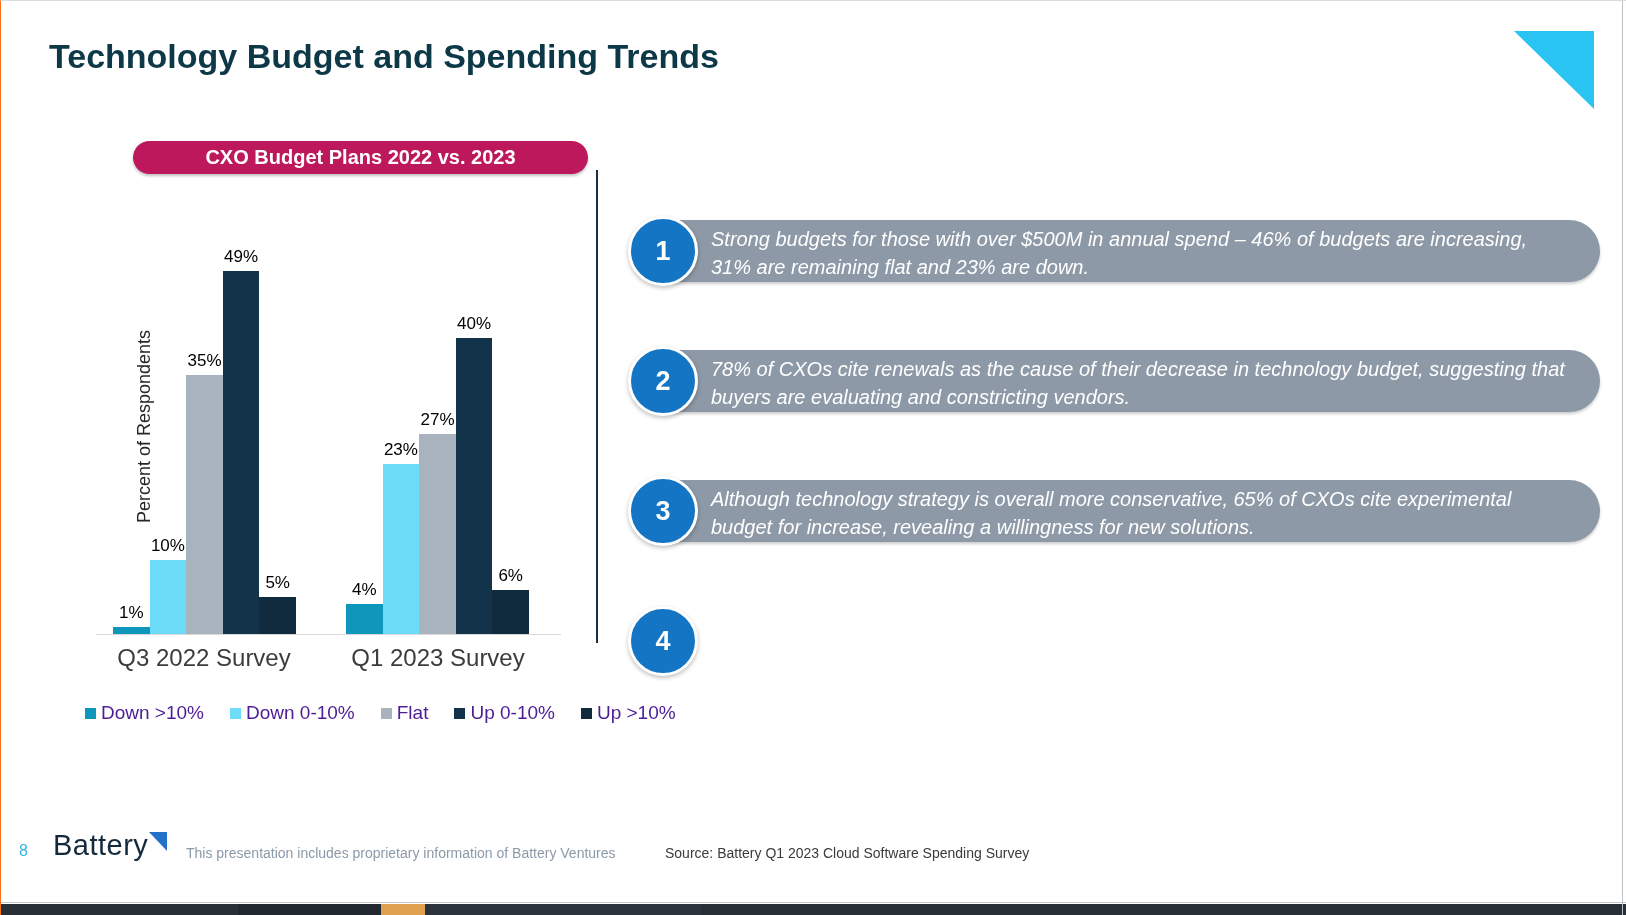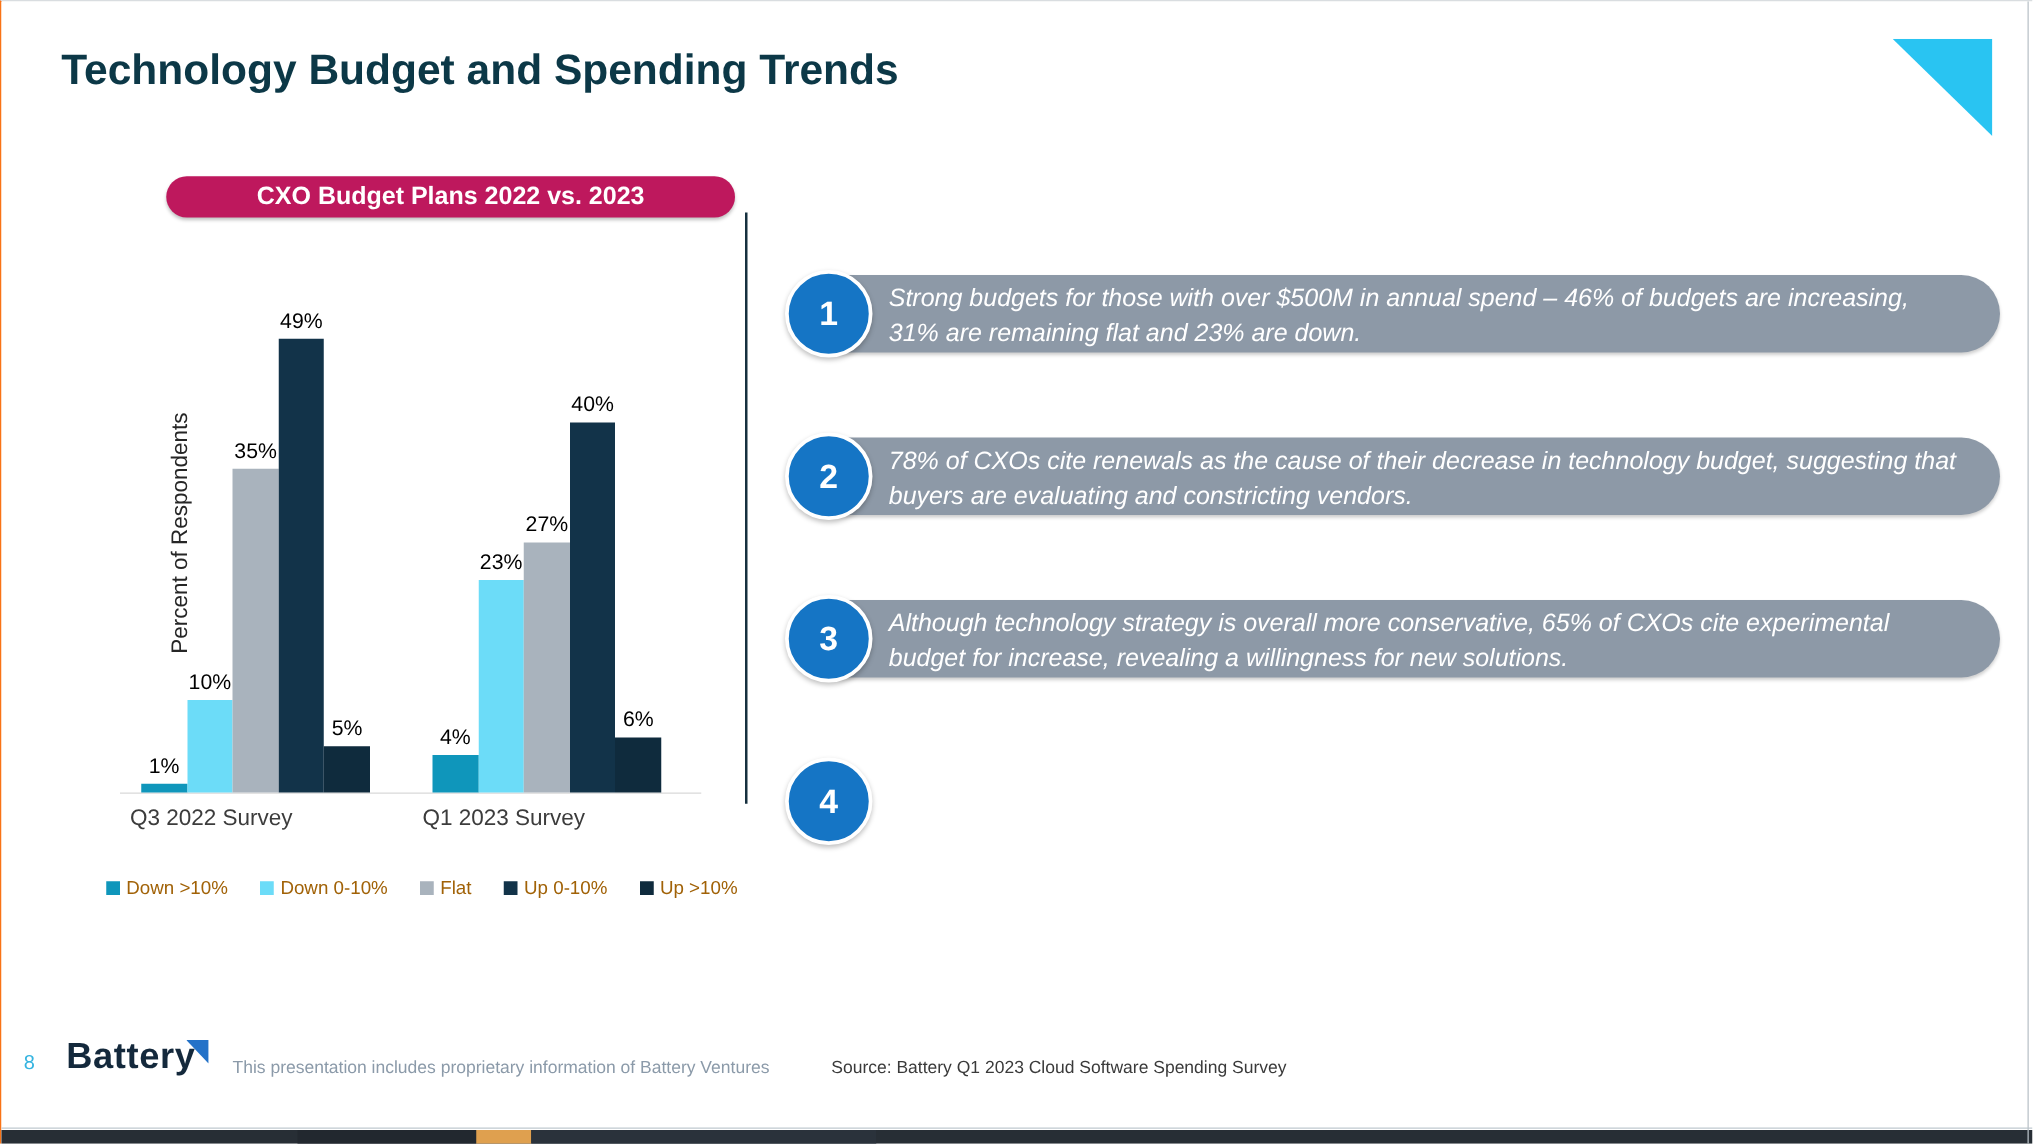--- a/index.html
+++ b/index.html
@@ -28,23 +28,23 @@
   .divider{position:absolute; left:595px; top:169px; width:2px; height:473px; background:#16303f;}
 
   
   .plot{position:absolute; left:95px; top:238px; width:465px; height:395px; border-bottom:1px solid #d9d9d9;}
   .bar{position:absolute; bottom:0;}
   .bar-label{position:absolute; width:60px; text-align:center; font-size:17px; color:#000000;}
   .ylabel{
     position:absolute; left:-62px; top:177px; width:220px; text-align:center;
     transform:rotate(-90deg); transform-origin:center; font-size:18px; color:#262626;
   }
-  .cat-label{position:absolute; top:405px; width:200px; margin-left:-100px; text-align:left; font-size:18px; color:#3c3c3c;}
+  .cat-label{position:absolute; top:405px; width:200px; margin-left:-100px; text-align:center; font-size:24px; color:#3c3c3c;}
   .legend{position:absolute; left:84px; top:701px; display:flex; gap:26px; align-items:center;}
-  .legend-item{display:flex; align-items:center; gap:5px; font-size:15px; color:#a16207;}
+  .legend-item{display:flex; align-items:center; gap:5px; font-size:19px; color:#4c1d95;}
   .legend-swatch{width:11px; height:11px; display:inline-block;}
 
   
   .bullet{position:absolute; left:627px; width:980px; height:70px;}
   .bullet-bar{
     position:absolute; left:13px; top:4px; width:959px; height:62px;
     background:#8d99a7; border-radius:31px; color:#ffffff;
     font-size:20px; line-height:28px; padding:3px 30px 0 70px; box-sizing:border-box;
     display:flex; flex-direction:column; justify-content:center;
     box-shadow:0 2px 3px rgba(0,0,0,0.2);
@@ -52,21 +52,21 @@
   }
   .bullet-circle{
     position:absolute; left:0; top:0; width:64px; height:64px; border-radius:50%;
     background:#1575c5; border:3px solid #ffffff; color:#ffffff;
     font-size:27px; font-weight:bold; display:flex; align-items:center; justify-content:center;
     box-shadow:0 2px 4px rgba(0,0,0,0.25);
   }
 
   
   .page-num{position:absolute; left:18px; top:841px; font-size:16px; color:#35b4e0;}
-  .logo{position:absolute; left:52px; top:828px; font-size:29px; font-weight:bold; color:#14293c; letter-spacing:0.5px;}
+  .logo{position:absolute; left:52px; top:828px; font-size:29px; font-weight:normal; color:#14293c; letter-spacing:0.5px;}
   .logo-triangle{position:absolute; left:148px; top:831px; width:18px; height:19px; background:#2472c8; clip-path:polygon(0 0,100% 0,100% 100%);}
   .disclaimer{position:absolute; left:185px; top:844px; font-size:14px; color:#8b9aa9;}
   .source{position:absolute; left:664px; top:844px; font-size:14px; color:#3a3a3a;}
 
   
   .bottom-line{position:absolute; left:0; top:901px; width:1626px; height:1px; background:#c0c9cf;}
   .bottom-strip{position:absolute; left:0; top:903px; width:1626px; height:12px; background:#272e35;}
   .strip-seg-a{position:absolute; left:237px; top:0; width:143px; height:12px; background:#22282f;}
   .strip-seg-orange{position:absolute; left:380px; top:0; width:44px; height:12px; background:#dfa04f;}
   .strip-seg-b{position:absolute; left:424px; top:0; width:276px; height:12px; background:#2a323b;}

